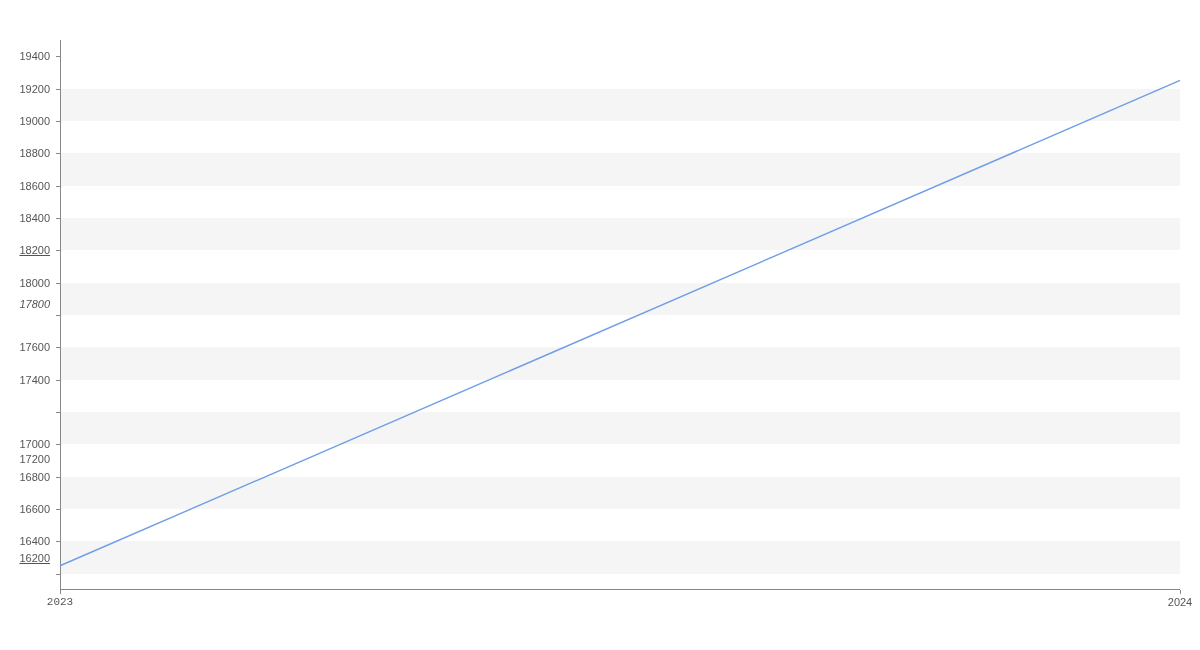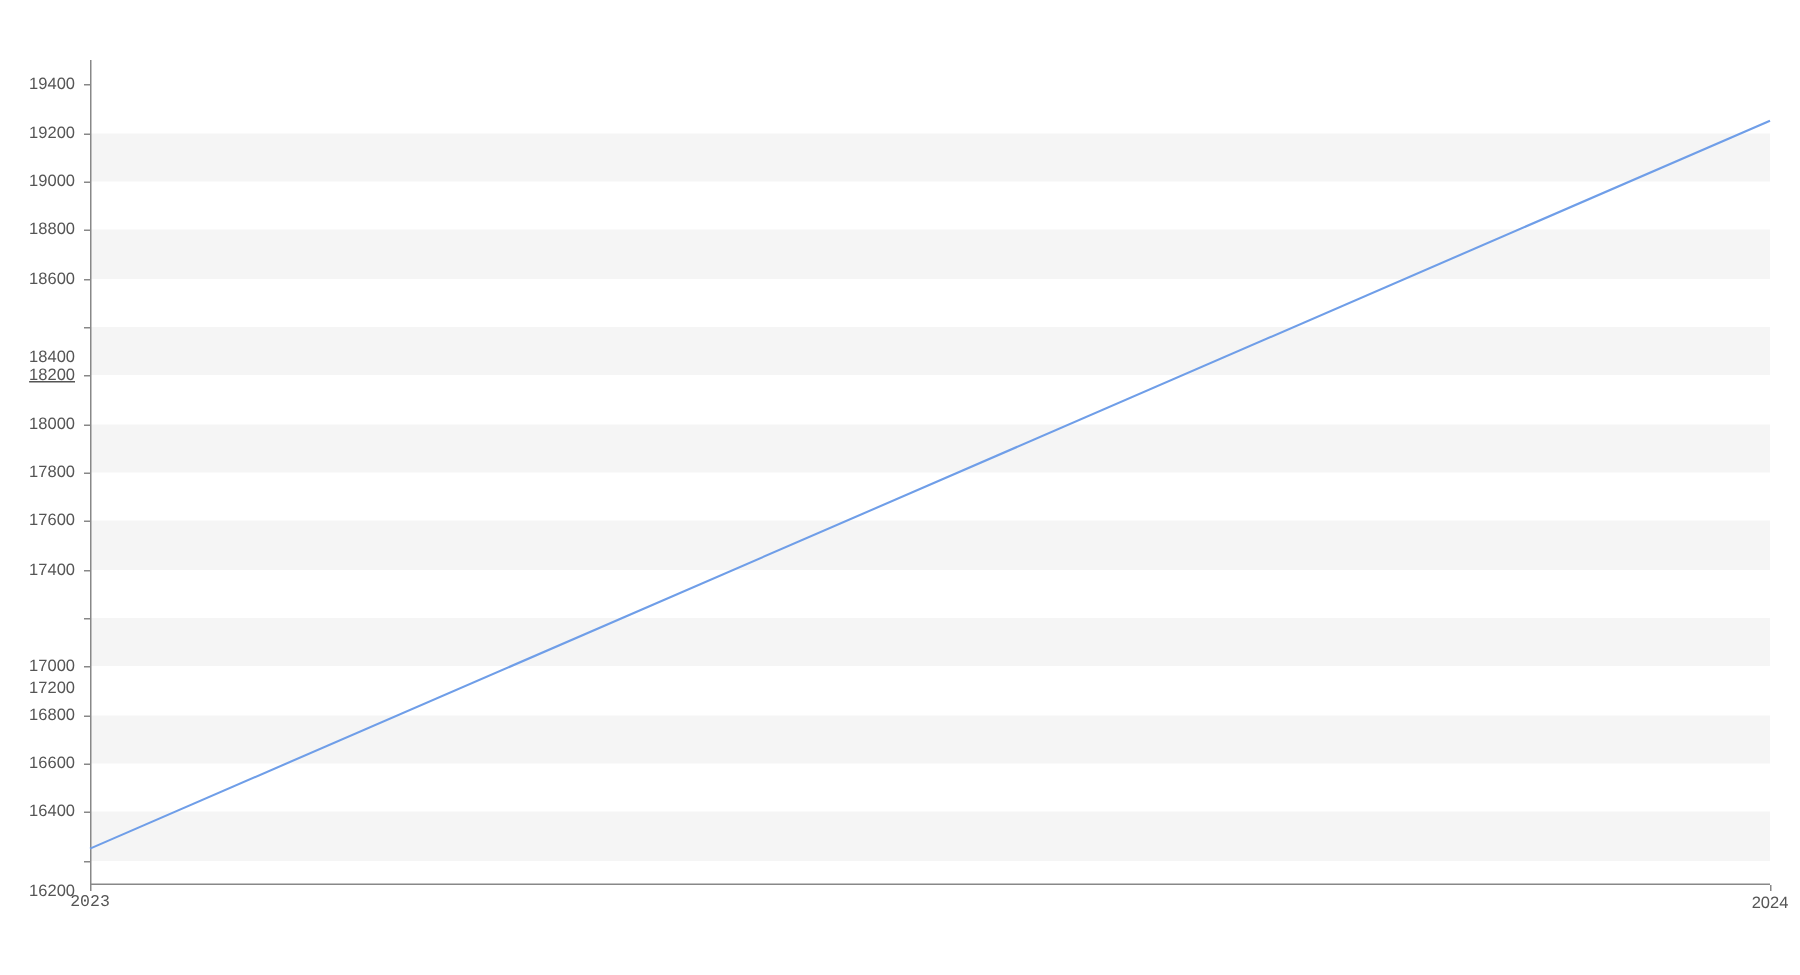--- a/index.html
+++ b/index.html
@@ -107,43 +107,43 @@
       <div class="band" style="top: 242.647px; height: 32.3529px;"></div>
       <div class="band" style="top: 307.353px; height: 32.3529px;"></div>
       <div class="band" style="top: 372.059px; height: 32.3529px;"></div>
       <div class="band" style="top: 436.765px; height: 32.3529px;"></div>
       <div class="band" style="top: 501.471px; height: 32.3529px;"></div>
     <div class="y-axis-line"></div>
     <div class="x-axis-line"></div>
     <svg class="line-layer" id="line-layer" preserveAspectRatio="none" viewBox="0 0 1120 550">
         <path d="M0 525.7352941176471 L1120 40.44117647058823" fill="none" stroke="#6f9ee8" stroke-width="1.4"></path>
       </svg>
-  <div class="y-tick-label" style="top: 554px;">16200</div>
+  <div class="y-tick-label" style="top: 518px; text-decoration: underline;">16200</div>
       <div class="y-tick-mark" style="top: 533.824px;"></div>
       <div class="y-tick-label" style="top: 501.471px;">16400</div>
       <div class="y-tick-mark" style="top: 501.471px;"></div>
       <div class="y-tick-label" style="top: 469.118px;">16600</div>
       <div class="y-tick-mark" style="top: 469.118px;"></div>
       <div class="y-tick-label" style="top: 436.765px;">16800</div>
       <div class="y-tick-mark" style="top: 436.765px;"></div>
       <div class="y-tick-label" style="top: 404.412px;">17000</div>
       <div class="y-tick-mark" style="top: 404.412px;"></div>
       <div class="y-tick-label" style="top: 372.059px; margin-top: 47px;">17200</div>
       <div class="y-tick-mark" style="top: 372.059px;"></div>
       <div class="y-tick-label" style="top: 340px;">17400</div>
       <div class="y-tick-mark" style="top: 339.706px;"></div>
       <div class="y-tick-label" style="top: 307.353px;">17600</div>
       <div class="y-tick-mark" style="top: 307.353px;"></div>
-      <div class="y-tick-label" style="top: 275px;">17800</div>
+      <div class="y-tick-label" style="top: 264px; font-style: italic;">17800</div>
       <div class="y-tick-mark" style="top: 275px;"></div>
       <div class="y-tick-label" style="top: 242.647px;">18000</div>
       <div class="y-tick-mark" style="top: 242.647px;"></div>
       <div class="y-tick-label" style="top: 210.294px; text-decoration: underline;">18200</div>
       <div class="y-tick-mark" style="top: 210.294px;"></div>
-      <div class="y-tick-label" style="top: 177.941px; margin-top: 20px;">18400</div>
+      <div class="y-tick-label" style="top: 177.941px;">18400</div>
       <div class="y-tick-mark" style="top: 177.941px;"></div>
       <div class="y-tick-label" style="top: 145.588px; margin-left: 13px;">18600</div>
       <div class="y-tick-mark" style="top: 145.588px;"></div>
       <div class="y-tick-label" style="top: 113.235px;">18800</div>
       <div class="y-tick-mark" style="top: 113.235px;"></div>
       <div class="y-tick-label" style="top: 80.8824px;">19000</div>
       <div class="y-tick-mark" style="top: 80.8824px;"></div>
       <div class="y-tick-label" style="top: 48.5294px;">19200</div>
       <div class="y-tick-mark" style="top: 48.5294px;"></div>
       <div class="y-tick-label" style="top: 16.1765px; margin-left: 28px;">19400</div>

